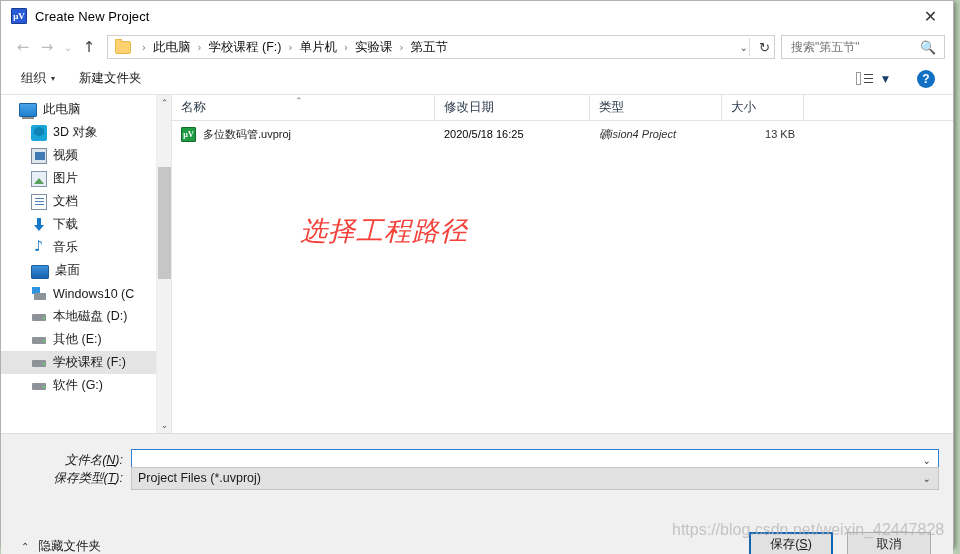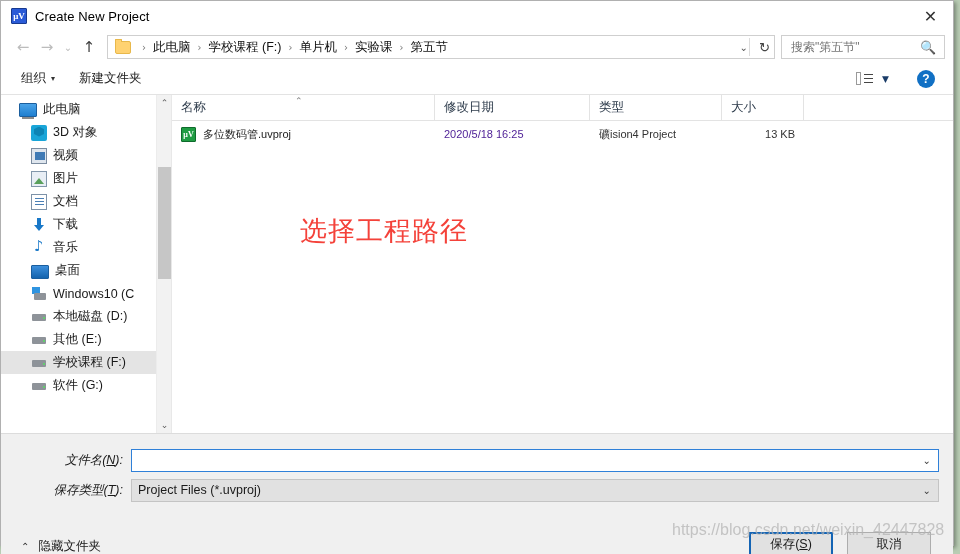--- a/index.html
+++ b/index.html
@@ -411,22 +411,22 @@
     font-family: "DejaVu Sans", sans-serif;
   }
   .filerow {
     height: 26px;
     display: flex;
     align-items: center;
     font-size: 11px;
     color: #222;
   }
   .fr-name { width: 263px; display: flex; align-items: center; padding-left: 9px; box-sizing: border-box;}
-  .fr-date { width: 155px; padding-left: 9px; box-sizing: border-box; color:#4c1d95;}
-  .fr-type { width: 132px; padding-left: 9px; box-sizing: border-box; color:#333;}
+  .fr-date { width: 155px; padding-left: 9px; box-sizing: border-box; color:#000000;}
+  .fr-type { width: 132px; padding-left: 9px; box-sizing: border-box; color:#333;font-style:italic;}
   .fr-size { width: 82px; padding-right: 9px; box-sizing: border-box; text-align: right; color:#333;}
   .keil-ico {
     width: 15px; height: 15px;
     margin-right: 7px;
     background: #1f9c43;
     border: 1px solid #0f6b2c;
     border-radius: 1px;
     position: relative;
     box-sizing: border-box;
     flex: 0 0 15px;
@@ -444,39 +444,40 @@
     font-weight: bold;
   }
   .annotation {
     position: absolute;
     left: 128px;
     top: 118px;
     font-size: 27px;
     color: #f4423a;
     letter-spacing: 1px;
     font-family: "DejaVu Sans", sans-serif;
+    font-style: italic;
   }
 
   
   .formarea {
     background: #f0f0f0;
     border-top: 1px solid #dcdcdc;
     height: 90px;
     position: relative;
   }
   .formrow {
     display: flex;
     align-items: center;
     height: 24px;
     position: absolute;
     left: 0;
     right: 14px;
   }
   .formrow.r1 { top: 14px; }
-  .formrow.r2 { top: 44px; }
+  .formrow.r2 { top: 32px; }
   .flabel {
     width: 130px;
     text-align: right;
     padding-right: 8px;
     font-size: 12.5px;
     color: #1a1a1a;
     box-sizing: border-box;
     font-style: italic;
   }
   .flabel u { text-decoration: underline; }

